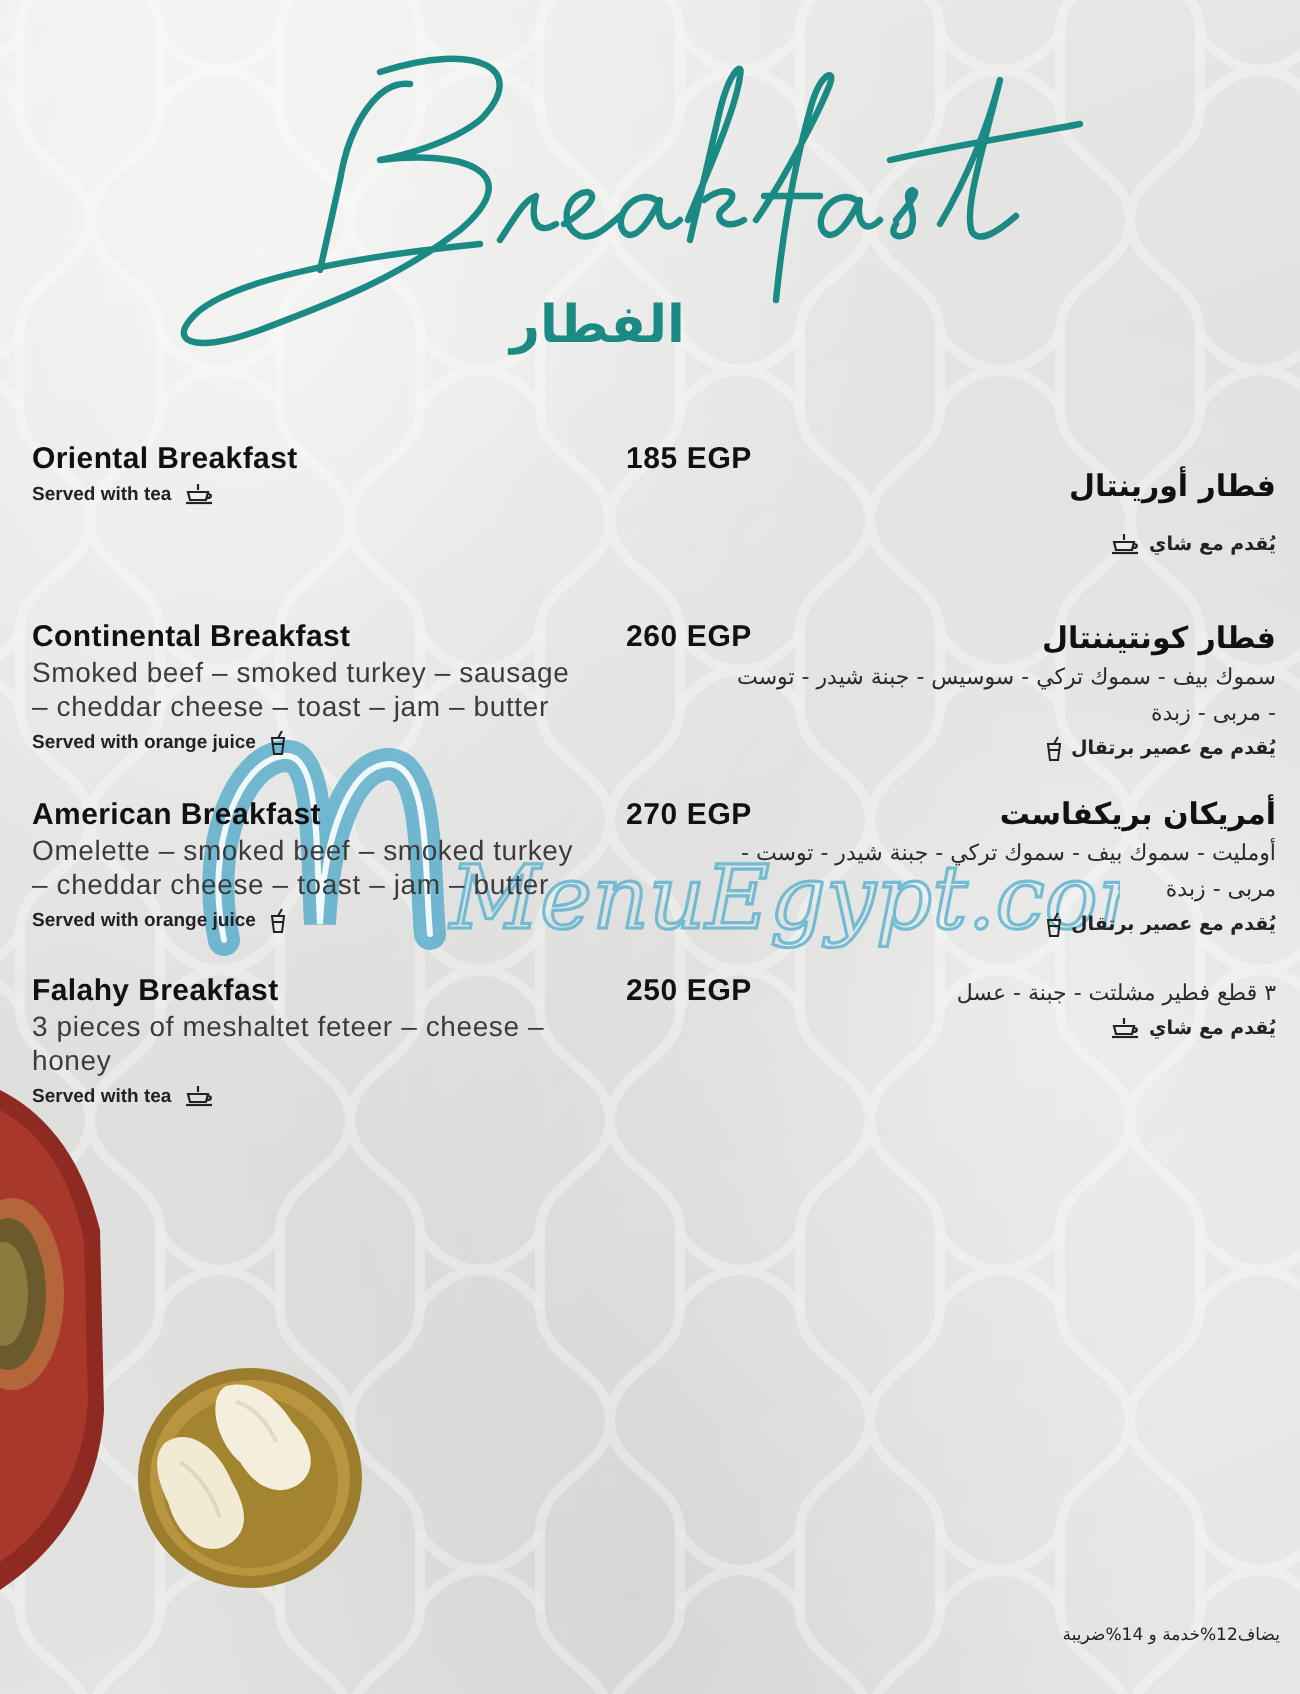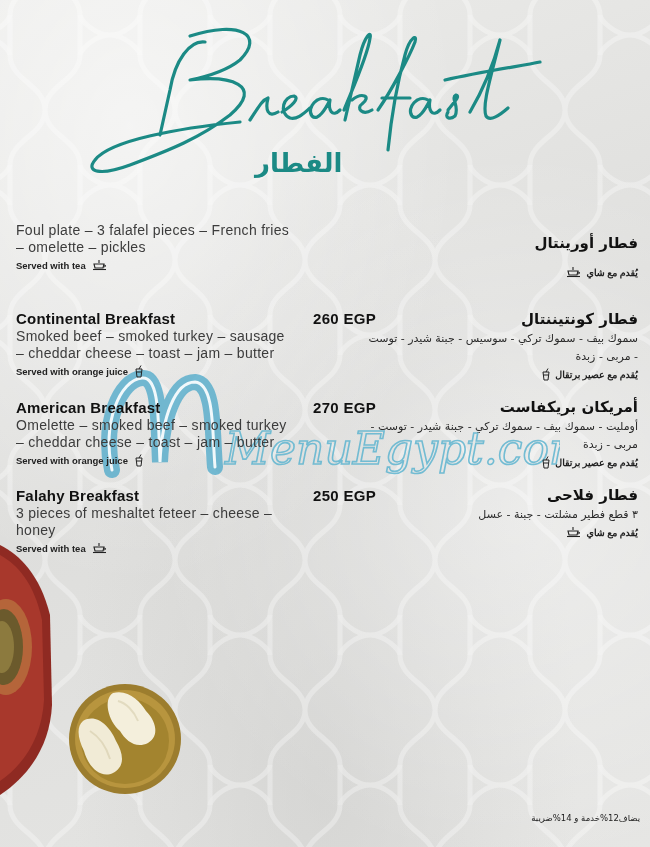--- a/index.html
+++ b/index.html
@@ -49,21 +49,21 @@
     }
 
     .item-ar {
       position: absolute; right: 12px; width: 270px; direction: rtl; text-align: right;
       font-family: "DejaVu Sans", sans-serif;
     }
     .item-ar .name { font-weight: bold; font-size: 15px; color: #111; }
     .item-ar .desc { font-size: 11px; color: #2a2a2a; line-height: 18px; margin-top: 2px; }
     .item-ar .served {
       font-weight: bold; font-size: 9.5px; color: #222; margin-top: 2px;
-      display: flex; align-items: center; gap: 4px; justify-content: flex-start; font-family: Liberation Serif, serif;
+      display: flex; align-items: center; gap: 4px; justify-content: flex-start;
     }
 
     .icon { display: inline-block; vertical-align: middle; }
 
     .food { position: absolute; pointer-events: none; }
 
     .watermark {
       position: absolute; left: 100px; top: 362px; width: 460px; height: 118px; pointer-events: none;
     }
 
@@ -119,21 +119,24 @@
   <g fill="none" stroke="#4aa7c8" stroke-linecap="round" opacity="0.75">
     <path d="M12 108 C 2 60, 20 18, 42 16 C 60 14, 58 60, 60 100 C 62 55, 75 20, 95 20 C 115 22, 112 70, 115 105" stroke-width="16"></path>
   </g>
   <g fill="none" stroke="#ffffff" stroke-linecap="round" opacity="0.9">
     <path d="M12 108 C 2 60, 20 18, 42 16 C 60 14, 58 60, 60 100 C 62 55, 75 20, 95 20 C 115 22, 112 70, 115 105" stroke-width="3"></path>
   </g>
   <text x="125" y="102" font-family="DejaVu Serif, serif" font-style="italic" font-size="44" fill="none" stroke="#5fb5d0" stroke-width="1.6" opacity="0.85">MenuEgypt.com</text>
 </svg>
 
 <div class="item-en" style="top:221px">
-  <div class="desc">Foul plate – 3 falafel pieces – French fries – omelette – pickles</div>
+  <div class="row">
+    <span class="name">Oriental Breakfast</span>
+    <span class="price">185 EGP</span>
+  </div>
   <div class="served">
     <span>Served with tea</span>
     <svg class="icon" width="16" height="12" viewBox="0 0 16 12">
       <g fill="none" stroke="#222" stroke-width="1.1">
           <path d="M2 5 L12 5 L11 9 L3 9 Z"></path>
           <path d="M12 6 C14 6,14 8,11.5 8"></path>
           <path d="M1 10.5 L14 10.5"></path>
           <path d="M7 1 L7 4"></path>
         </g>
     </svg>
@@ -234,21 +237,20 @@
           <path d="M2 5 L12 5 L11 9 L3 9 Z"></path>
           <path d="M12 6 C14 6,14 8,11.5 8"></path>
           <path d="M1 10.5 L14 10.5"></path>
           <path d="M7 1 L7 4"></path>
         </g>
     </svg>
   </div>
 </div>
 
 <div class="item-ar" style="top:486px">
-  <div class="name">فطار فلاحى</div>
   <div class="desc">٣ قطع فطير مشلتت - جبنة - عسل</div>
   <div class="served">
     <span>يُقدم مع شاي</span>
     <svg class="icon" width="16" height="12" viewBox="0 0 16 12">
       <g fill="none" stroke="#222" stroke-width="1.1">
           <path d="M2 5 L12 5 L11 9 L3 9 Z"></path>
           <path d="M12 6 C14 6,14 8,11.5 8"></path>
           <path d="M1 10.5 L14 10.5"></path>
           <path d="M7 1 L7 4"></path>
         </g>

